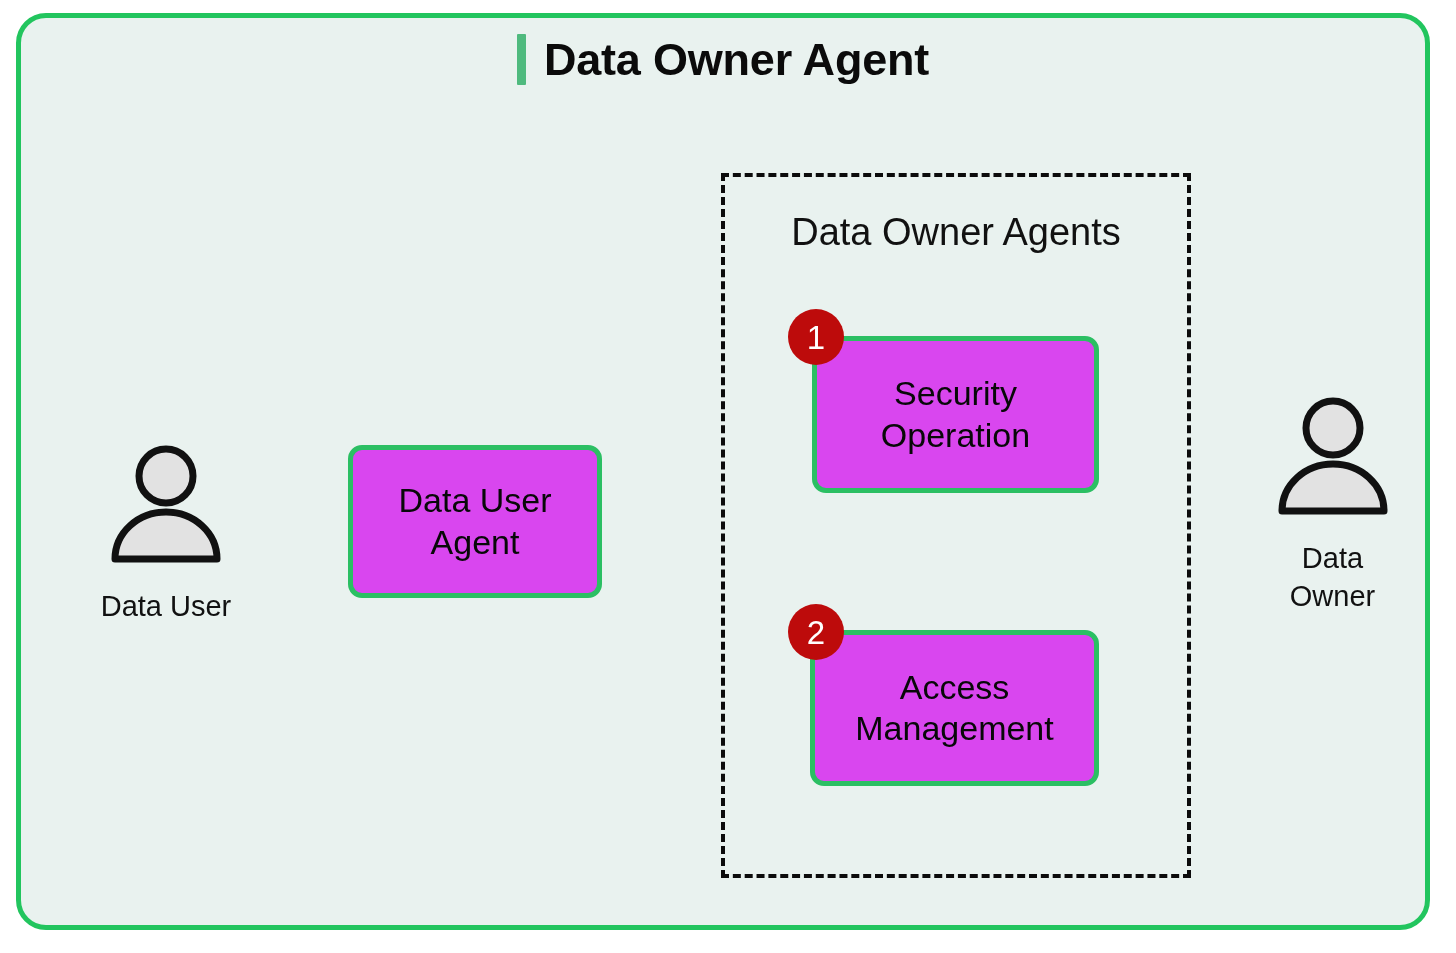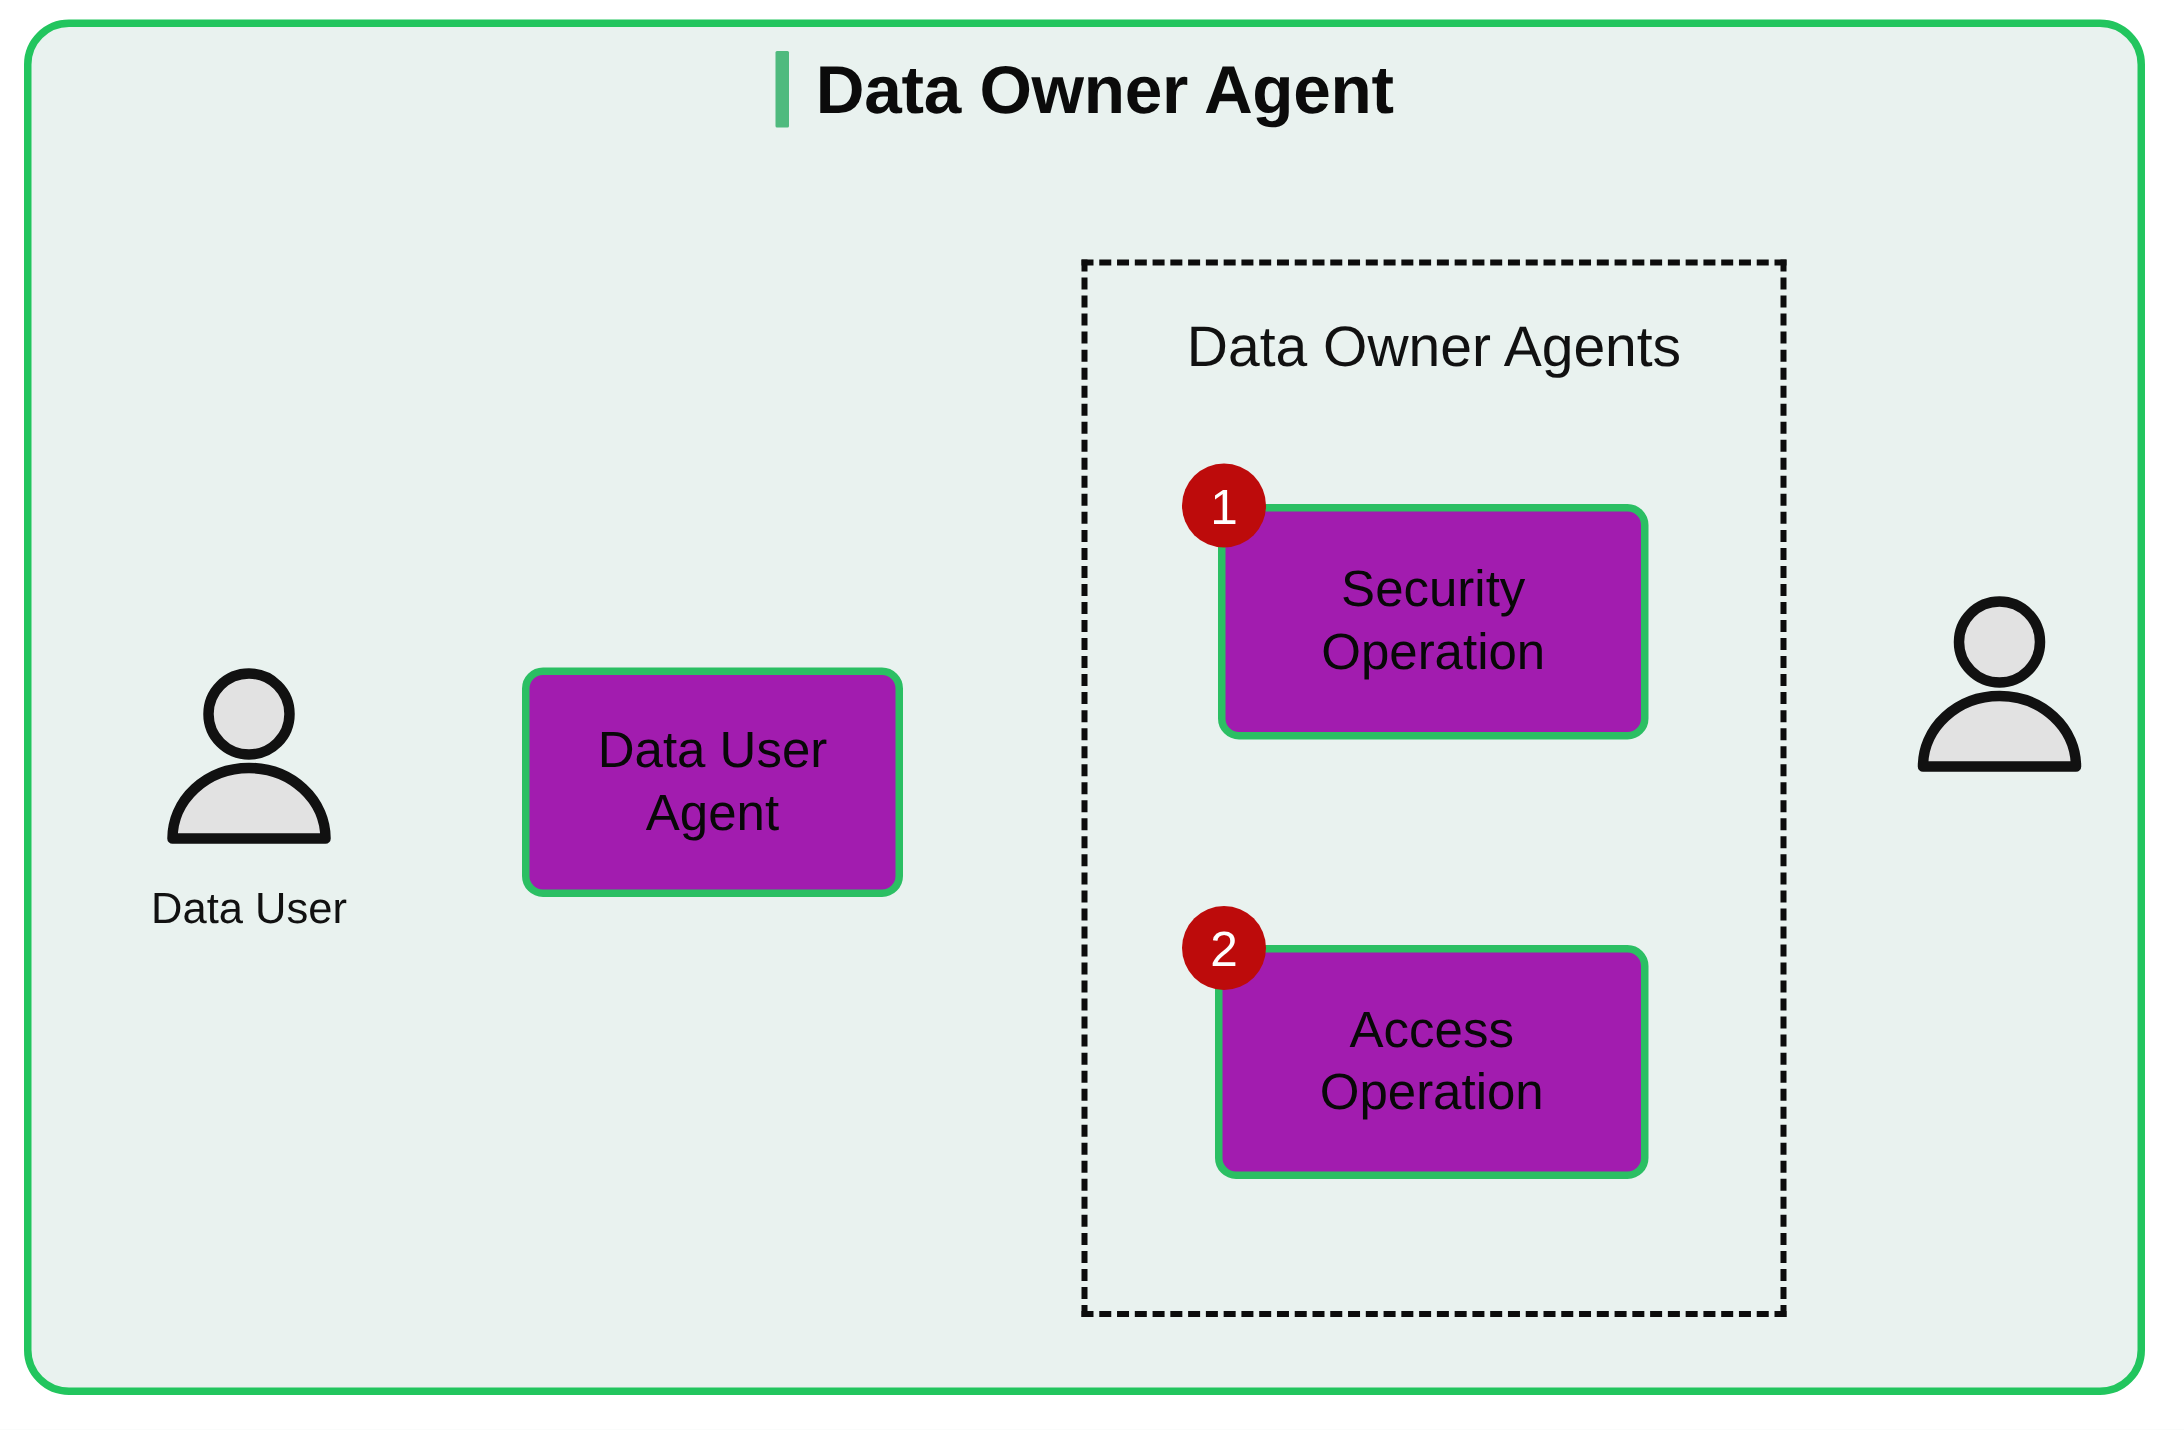--- a/index.html
+++ b/index.html
@@ -74,21 +74,21 @@
     white-space: pre-line;
   }
 
   #actor-data-user  { left: 40px;   top: 424px; width: 210px; }
   #actor-data-owner { left: 1204px; top: 376px; width: 215px; }
 
   
   .green-box {
     position: absolute;
     box-sizing: border-box;
-    background: #a21caf;
+    background: #d946ef;
     border: 5px solid #2bbf63;
     border-radius: 14px;
     display: flex;
     align-items: center;
     justify-content: center;
     text-align: center;
     color: #080808;
     font-size: 34px;
     line-height: 1.22;
     white-space: pre-line;
@@ -174,20 +174,22 @@
       <path d="M 14 117 A 51 47 0 0 1 116 117 Z" fill="#e2e2e2" stroke="#111111" stroke-width="7" stroke-linejoin="round"></path>
     </svg>
     <div class="actor-label">Data User</div>
   </div>
 
   <div class="actor" id="actor-data-owner">
     <svg class="actor-icon" width="130" height="130" viewBox="0 0 130 130" xmlns="http://www.w3.org/2000/svg">
       <circle cx="65" cy="34" r="27" fill="#e2e2e2" stroke="#111111" stroke-width="7"></circle>
       <path d="M 14 117 A 51 47 0 0 1 116 117 Z" fill="#e2e2e2" stroke="#111111" stroke-width="7" stroke-linejoin="round"></path>
     </svg>
+    <div class="actor-label">Data
+Owner</div>
   </div>
 
   <div class="green-box" id="box-data-user-agent">
     <span class="box-text">Data User
 Agent</span>
   </div>
 
   <div id="group-data-owner-agents">
     <div id="group-label">Data Owner Agents</div>
   </div>
@@ -195,19 +197,19 @@
   <div class="green-box" id="box-security-operation">
     <span class="box-text">Security
 Operation</span>
   </div>
   <div class="badge" id="badge-security-operation">
     <span>1</span>
   </div>
 
   <div class="green-box" id="box-access-management">
     <span class="box-text">Access
-Operation</span>
+Management</span>
   </div>
   <div class="badge" id="badge-access-management">
     <span>2</span>
   </div>
 
 </div>
 
 </body></html>

